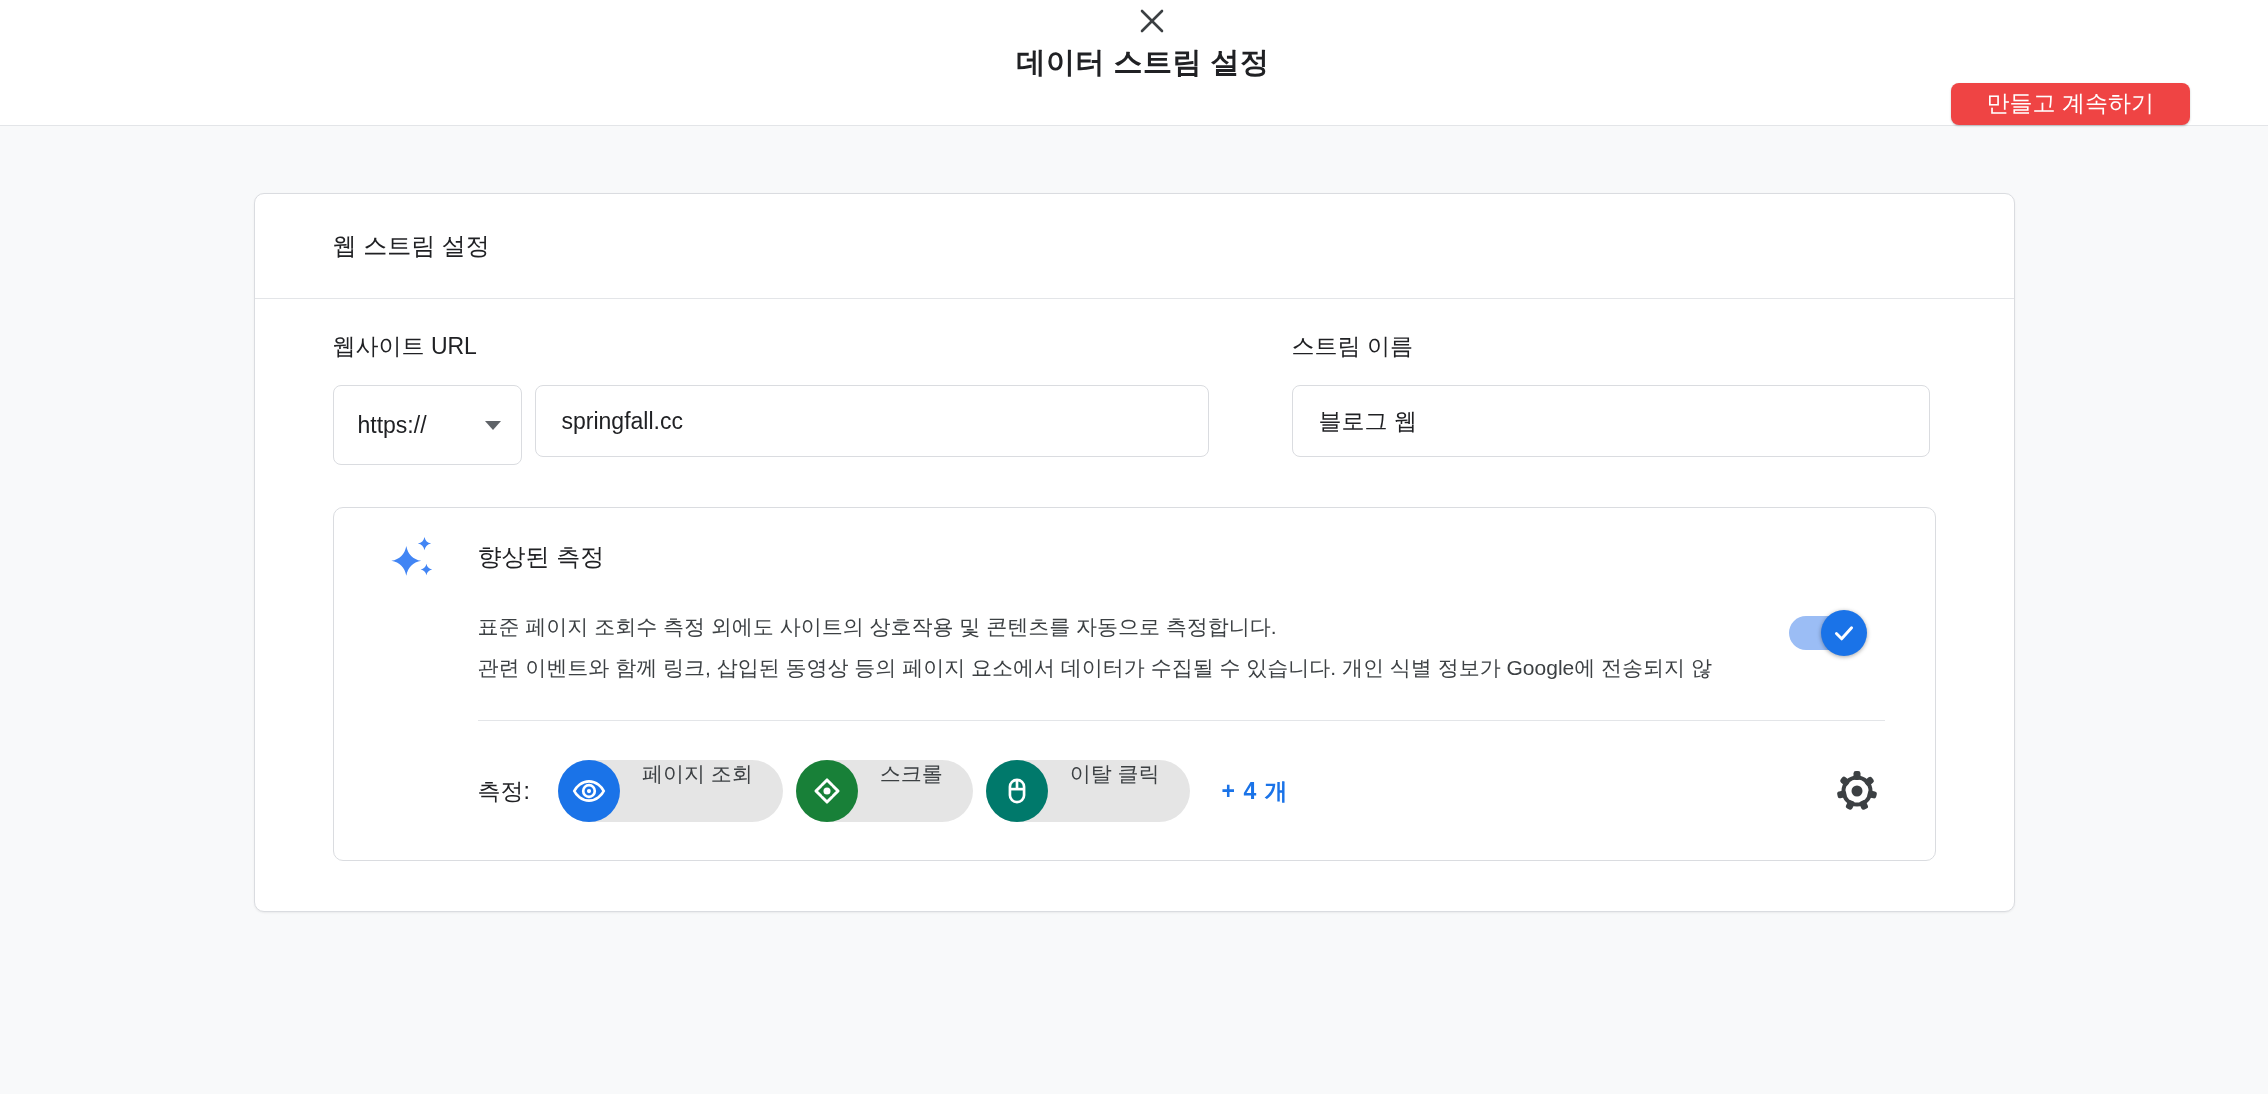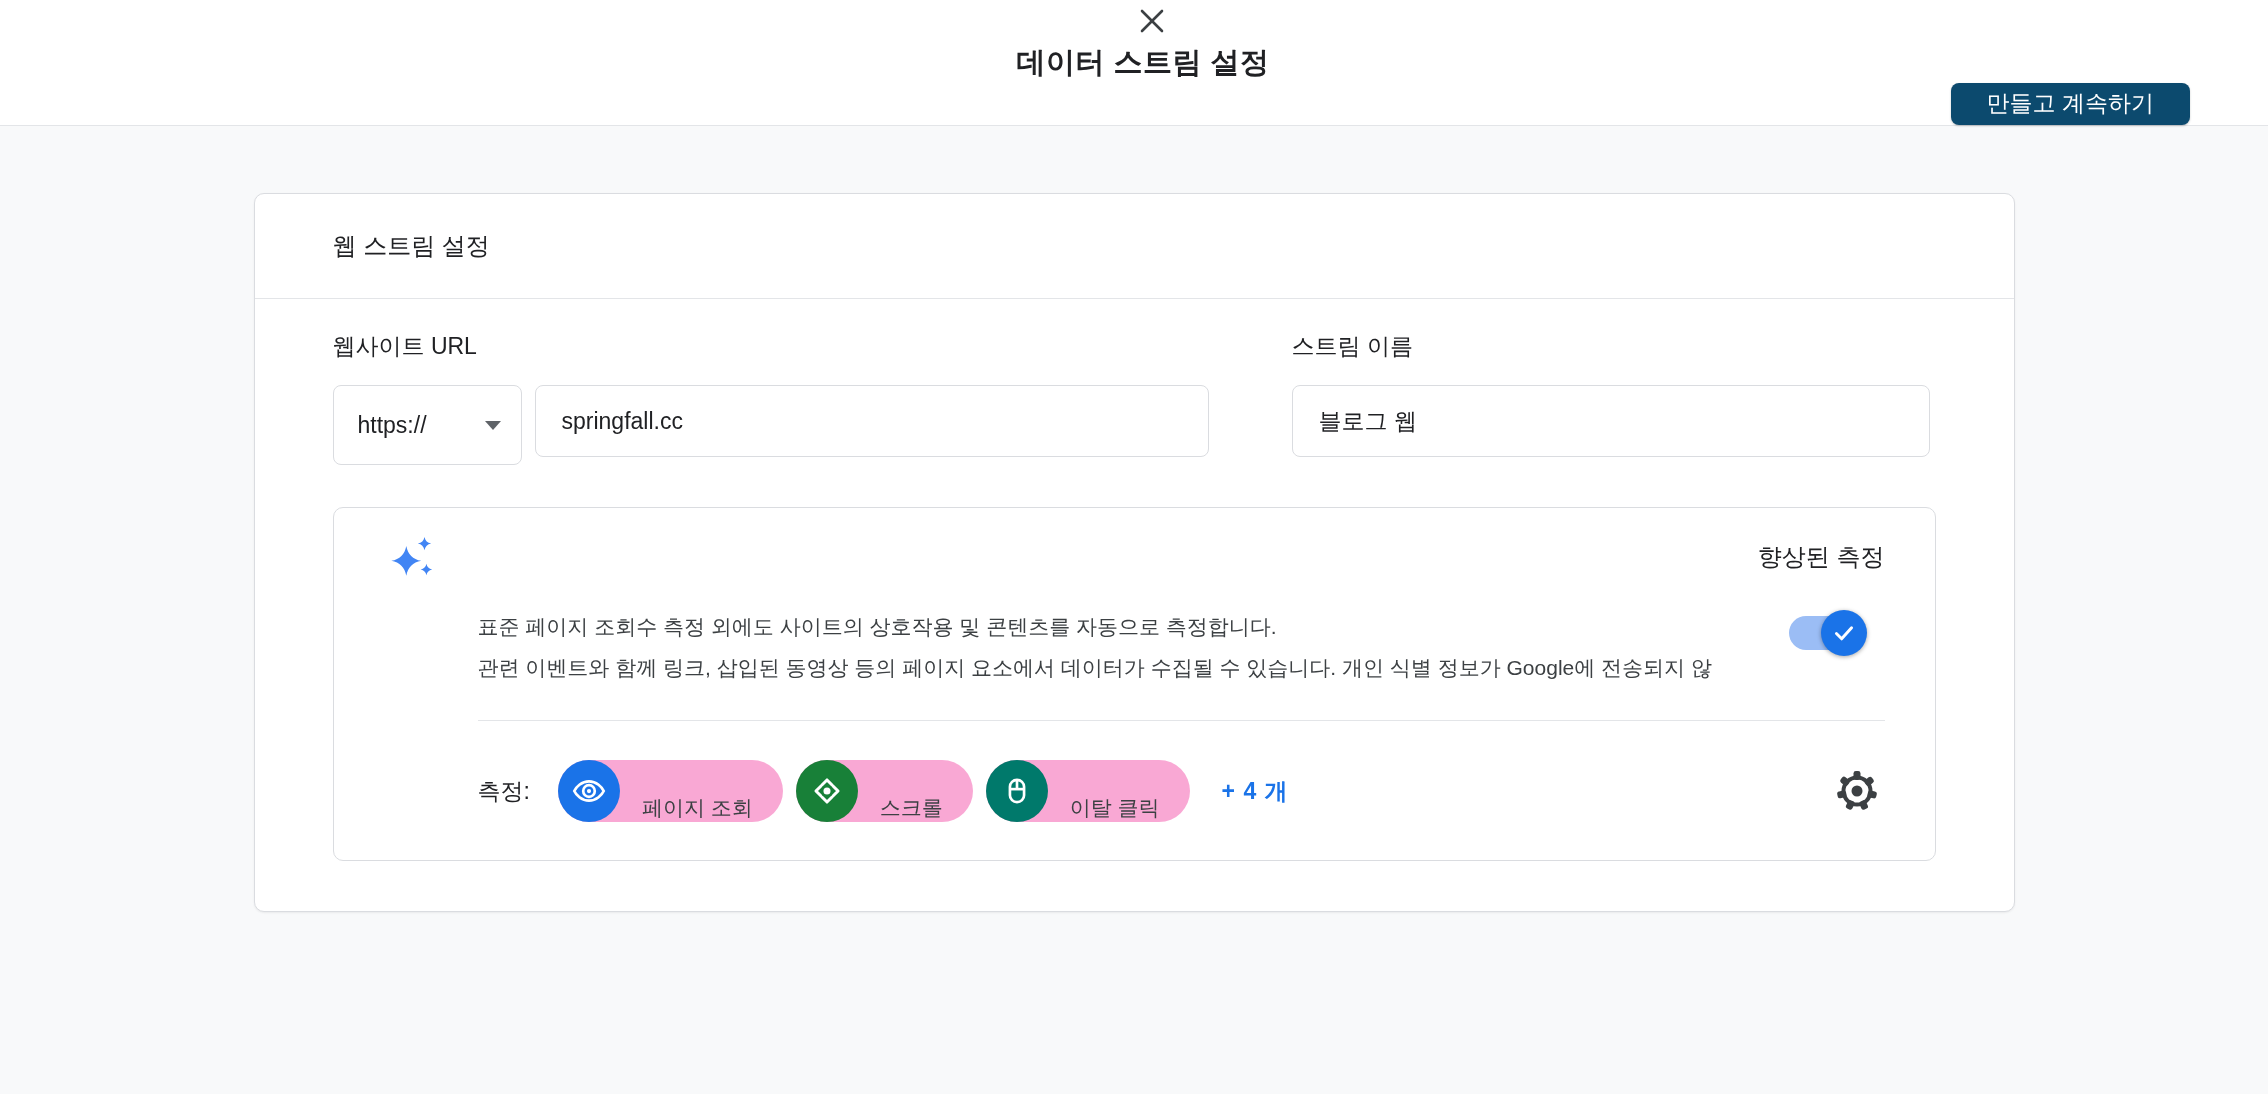--- a/index.html
+++ b/index.html
@@ -18,21 +18,21 @@
   }
   .close-btn {
     width:64px; height:64px; margin-left:36px;
     display:flex; align-items:center; justify-content:center;
     cursor:pointer; border-radius:50%;
   }
   .page-title { font-size:29px; color:#202124; margin-left:18px; letter-spacing:.5px; }
   .create-btn {
     margin-left:auto; margin-right:78px;
     height:64px; padding:0 36px;
-    background:#0c4a6e; color:#ffffff;
+    background:#ef4444; color:#ffffff;
     font-size:23px; font-family:inherit;
     border:none; border-radius:8px; cursor:pointer;
     box-shadow:0 1px 2px rgba(60,64,67,.3);
   }
 
   
   .main { padding-top:67px; }
   .card {
     width:1761px; margin:0 auto;
     background:#ffffff; border:1px solid #dadce0; border-radius:10px;
@@ -69,21 +69,21 @@
     padding:0 26px; background:#fff; width:100%;
   }
   .url-input { margin-left:13px; flex:1; }
 
   
   .em-box {
     margin-top:42px;
     border:1px solid #dadce0; border-radius:10px;
     padding:26px 50px 38px 56px;
   }
-  .em-head { display:flex; align-items:center;justify-content:space-between; }
+  .em-head { display:flex; align-items:center; }
   .em-sparkle { width:46px; height:46px; flex:0 0 auto; }
   .em-title { font-size:24px; font-weight:500; color:#202124; margin-left:42px; }
   .em-content { margin-left:88px; position:relative; }
   .em-desc { margin-top:26px; font-size:21px; line-height:41px; color:#3c4043; max-width:1300px; }
   .em-desc a { color:#1a73e8; text-decoration:underline; cursor:pointer; }
 
   
   .toggle {
     position:absolute; top:10px; right:22px;
     width:74px; height:34px; border-radius:17px;
@@ -97,22 +97,22 @@
     box-shadow:0 1px 4px rgba(0,0,0,.35);
   }
 
   .em-divider { margin-top:32px; height:1px; background:#e3e5e8; }
 
   
   .measure-row { margin-top:39px; display:flex; align-items:center; }
   .measure-label { font-size:23px; color:#202124; margin-right:28px; }
   .chips { display:flex; align-items:center; gap:13px; }
   .chip {
-    display:flex; align-items:flex-end;
-    background:#f9a8d4; border-radius:31px; height:62px;
+    display:flex; align-items:flex-start;
+    background:#e5e5e5; border-radius:31px; height:62px;
     padding-right:30px; cursor:default;
   }
   .chip-circle {
     width:62px; height:62px; border-radius:50%;
     display:flex; align-items:center; justify-content:center;
     flex:0 0 auto;
   }
   .chip-label { font-size:21px; color:#3c4043; margin-left:22px; }
   .more-link { margin-left:32px; font-size:23px; font-weight:700; color:#1a73e8; cursor:pointer; letter-spacing:1px; }
   .gear-btn { margin-left:auto; margin-right:4px; cursor:pointer; display:flex; }

